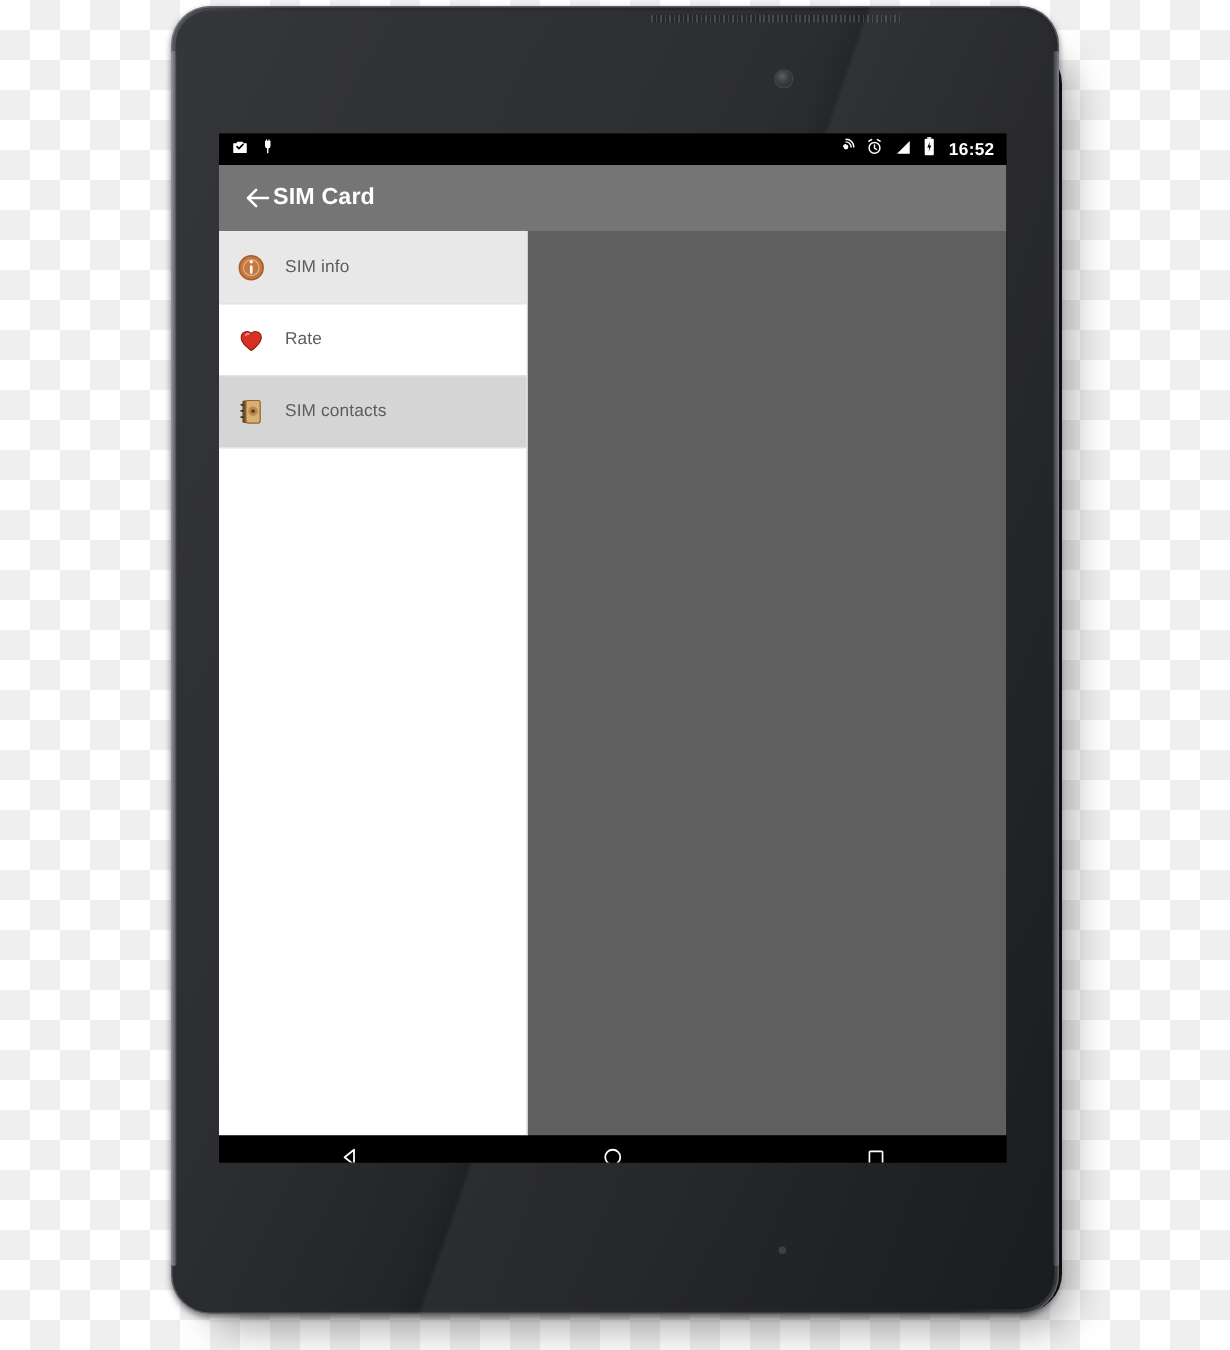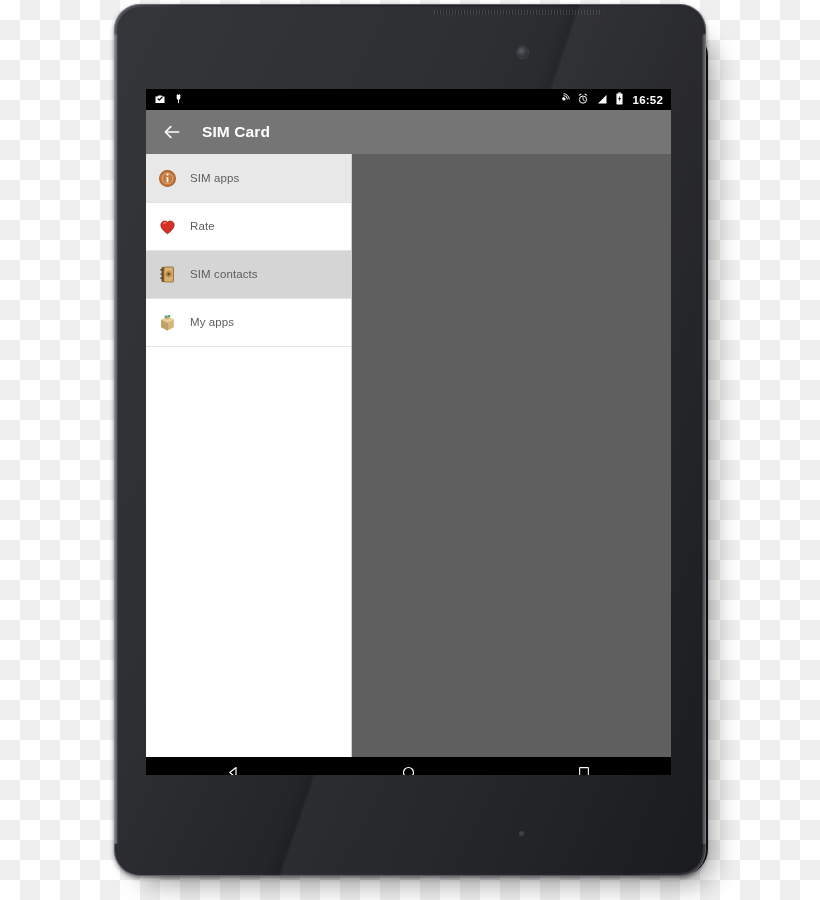--- a/index.html
+++ b/index.html
@@ -141,21 +141,20 @@
     display: flex;
     align-items: center;
     padding-left: 16px;
     box-sizing: border-box;
   }
   #back-arrow { width: 20px; height: 20px; display:block; }
   #app-bar-title {
     color: #ffffff;
     font-size: 15.5px;
     font-weight: bold;
-    margin-left: 20px;
     letter-spacing: .1px;
   }
 
   
   #screen-body {
     position: relative;
     display: flex;
     height: 603px;
   }
 
@@ -335,21 +334,21 @@
       <div class="drawer-item" style="background:#e8e8e8;">
         <span class="drawer-icon">
           <svg viewBox="0 0 24 24" width="19" height="19">
             <circle cx="12" cy="12" r="10" fill="#c4793f"></circle>
             <circle cx="12" cy="12" r="10" fill="none" stroke="#a9602b" stroke-width="1.4"></circle>
             <circle cx="12" cy="12" r="6.6" fill="none" stroke="#e4b089" stroke-width="1"></circle>
             <rect x="10.9" y="10" width="2.2" height="7" rx="1" fill="#ffffff"></rect>
             <circle cx="12" cy="7" r="1.4" fill="#ffffff"></circle>
           </svg>
         </span>
-        <span class="drawer-label">SIM apps</span>
+        <span class="drawer-label">SIM info</span>
       </div>
 
       <div class="drawer-item" style="background:#ffffff;">
         <span class="drawer-icon">
           <svg viewBox="0 0 24 24" width="19" height="19">
             <path d="M12 21s-8.4-5.3-8.4-11A4.9 4.9 0 0 1 12 6.6 4.9 4.9 0 0 1 20.4 10c0 5.7-8.4 11-8.4 11z" fill="#d93025"></path>
             <path d="M12 21s-8.4-5.3-8.4-11A4.9 4.9 0 0 1 12 6.6 4.9 4.9 0 0 1 20.4 10c0 5.7-8.4 11-8.4 11z" fill="none" stroke="#8f1a12" stroke-width="1"></path>
             <path d="M7.4 8.1a2.6 2.6 0 0 1 2.4-1.1" stroke="#ff8a80" stroke-width="1.6" fill="none" stroke-linecap="round"></path>
           </svg>
         </span>
@@ -365,34 +364,20 @@
             <circle cx="13.5" cy="11.5" r="4" fill="#b98a49"></circle>
             <circle cx="13.5" cy="11.5" r="1.6" fill="#5d4222"></circle>
             <rect x="2.8" y="5.4" width="3" height="1.5" rx=".7" fill="#3f2d17"></rect>
             <rect x="2.8" y="10.6" width="3" height="1.5" rx=".7" fill="#3f2d17"></rect>
             <rect x="2.8" y="15.8" width="3" height="1.5" rx=".7" fill="#3f2d17"></rect>
           </svg>
         </span>
         <span class="drawer-label">SIM contacts</span>
       </div>
 
-      <div class="drawer-item" style="background:#ffffff;">
-        <span class="drawer-icon">
-          <svg viewBox="0 0 24 24" width="19" height="19">
-            <path d="M4 8.5l8-4 8 4v9.5l-8 4-8-4z" fill="#d6b578"></path>
-            <path d="M4 8.5l8 4 8-4-8-4z" fill="#e6cf9d"></path>
-            <path d="M12 12.5V22" stroke="#b1905a" stroke-width="1.1"></path>
-            <path d="M4 8.5l8 4v9.5l-8-4z" fill="#c2a066"></path>
-            <rect x="8.5" y="3.2" width="3.6" height="3.4" rx=".6" fill="#4b8fd1"></rect>
-            <rect x="12.2" y="2.6" width="3.2" height="3.2" rx=".6" fill="#63b05c"></rect>
-            <rect x="10.4" y="5.2" width="3" height="2.6" rx=".5" fill="#e0a53c"></rect>
-          </svg>
-        </span>
-        <span class="drawer-label">My apps</span>
-      </div>
 
       <div class="drawer-divider"></div>
     </div>
 
     <div id="content-pane"></div>
   </div>
 
   <div id="nav-bar">
     <span class="nav-btn">
       <span>

